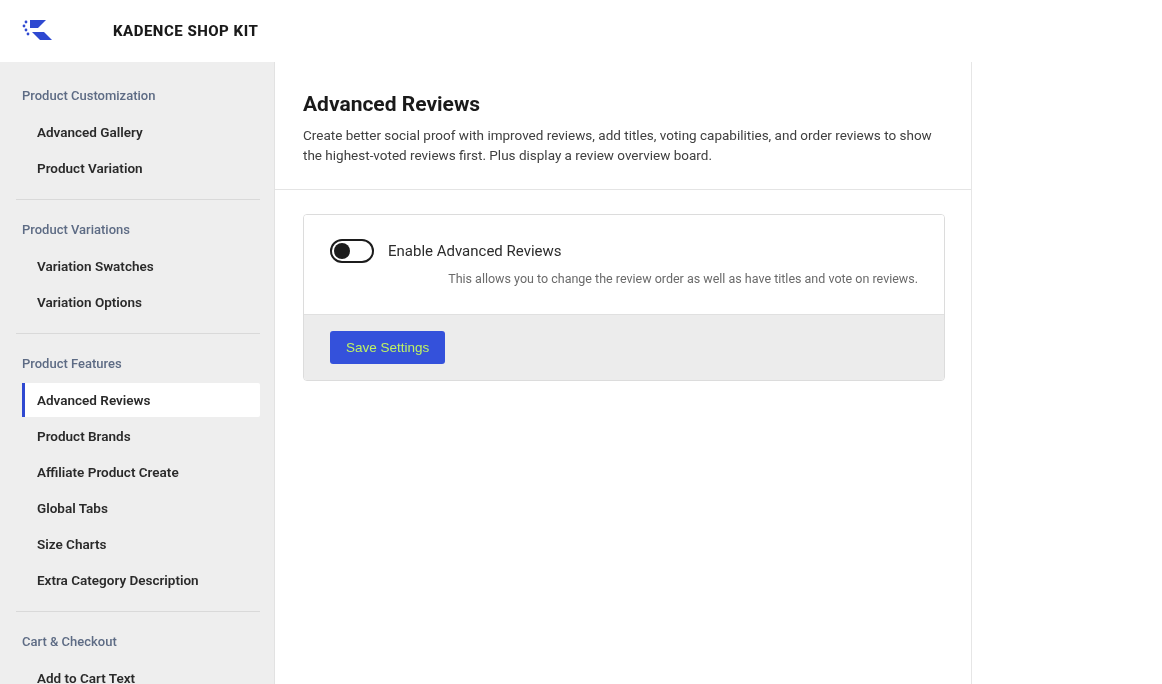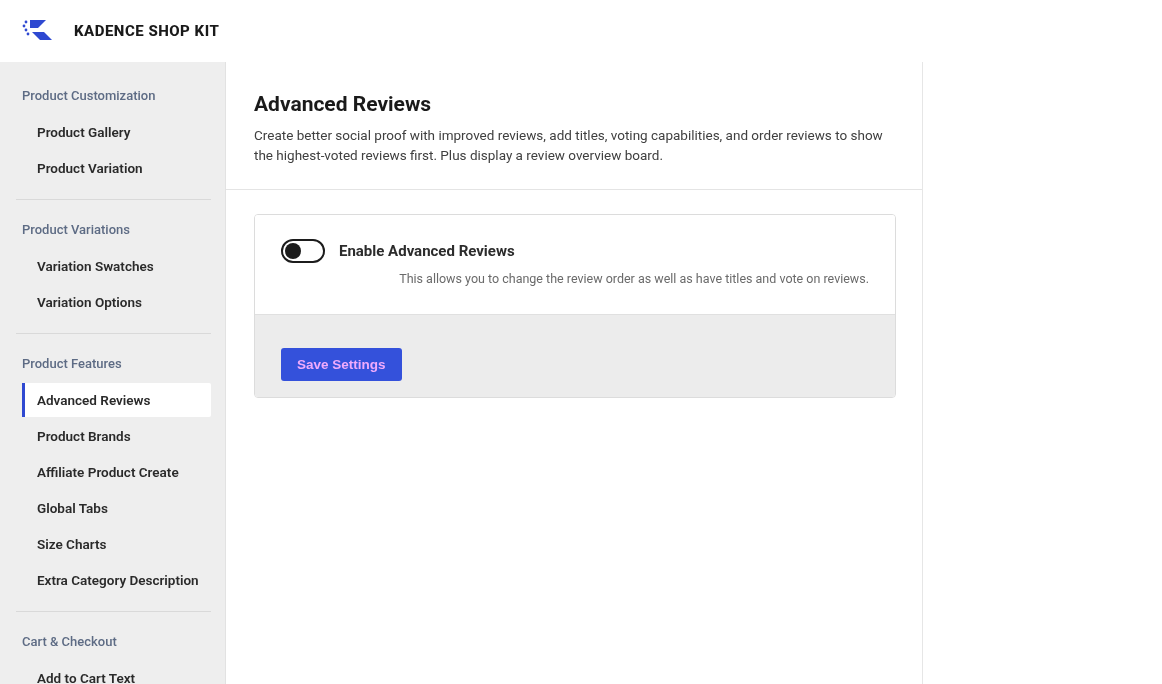--- a/index.html
+++ b/index.html
@@ -35,32 +35,33 @@
     height: 32px;
     display: flex;
     align-items: center;
     justify-content: center;
   }
   .brand-name {
     font-weight: 800;
     letter-spacing: 0.5px;
     font-size: 15px;
     color: #1a1a1a;
+    margin-left: 39px;
   }
 
   
   .body {
     flex: 1;
     display: flex;
     overflow: hidden;
   }
 
   
   .sidebar {
-    width: 226px;
+    width: 275px;
     background: #eeeeee;
     border-right: 1px solid #e2e2e2;
     padding: 22px 14px 0 22px;
     overflow-y: auto;
   }
   .nav-section {
     margin-bottom: 10px;
   }
   .nav-section-title {
     font-size: 13px;
@@ -163,44 +164,43 @@
     position: absolute;
     left: 2px;
     top: 2px;
     width: 16px;
     height: 16px;
     background: #1c1c1c;
     border-radius: 50%;
   }
   .toggle-label {
     font-size: 15px;
-    font-weight: 700;
+    font-weight: 400;
     color: #2c2c2c;
   }
   .toggle-desc {
     font-size: 12.5px;
     color: #6a6a6a;
     text-align: right;
   }
   .card-footer {
     padding: 16px 26px;
     background: #ececec;
     border-top: 1px solid #e0e0e0;
   }
   .btn-primary {
     display: inline-block;
     background: #3451db;
-    color: #f0abfc;
+    color: #bef264;
     font-size: 13.5px;
-    font-weight: 700;
+    font-weight: 400;
     padding: 9px 16px;
     border: none;
     border-radius: 3px;
     cursor: pointer;
-    margin-top: 17px;
   }
 </style>
 </head>
 <body>
 
 <div class="app">
 
   <div class="header">
     <div class="logo">
       <span class="logo-mark">
@@ -218,21 +218,21 @@
     </div>
   </div>
 
   <div class="body">
 
     <nav class="sidebar">
 
       <div class="nav-section">
         <div class="nav-section-title">Product Customization</div>
         <ul class="nav-items">
-          <li class="nav-item">Product Gallery</li>
+          <li class="nav-item">Advanced Gallery</li>
           <li class="nav-item">Product Variation</li>
         </ul>
         <hr class="nav-divider">
       </div>
 
       <div class="nav-section">
         <div class="nav-section-title">Product Variations</div>
         <ul class="nav-items">
           <li class="nav-item">Variation Swatches</li>
           <li class="nav-item">Variation Options</li>

